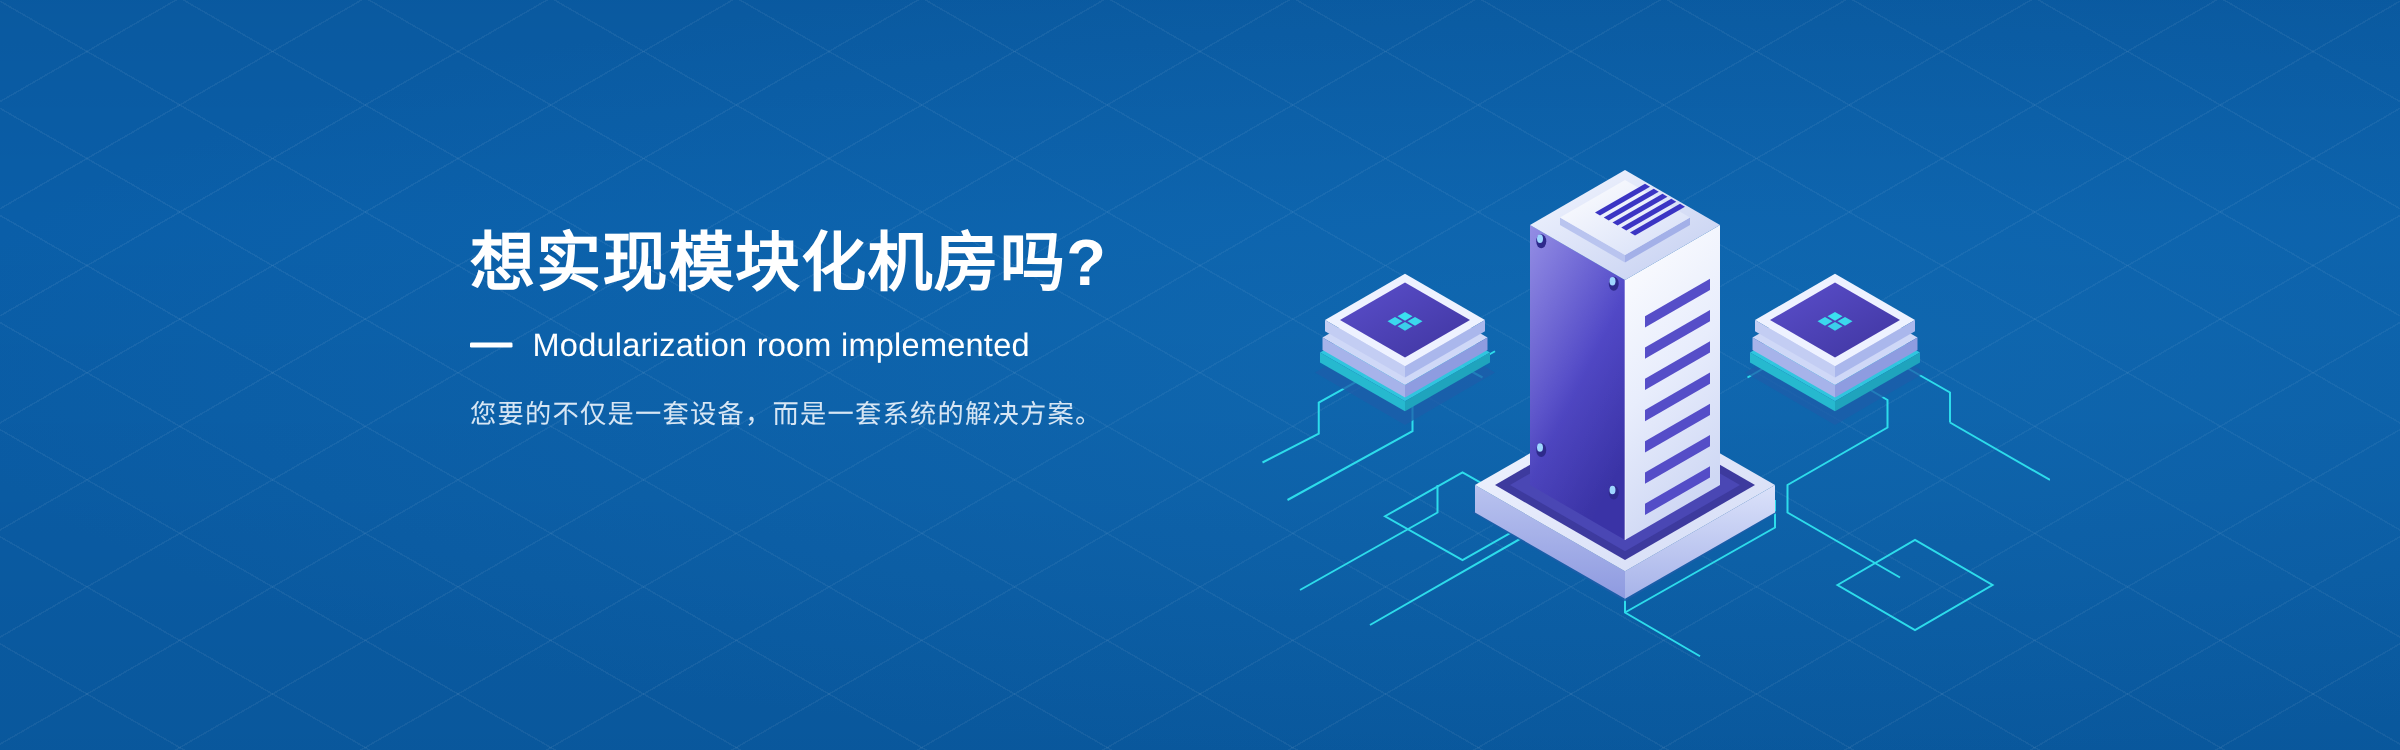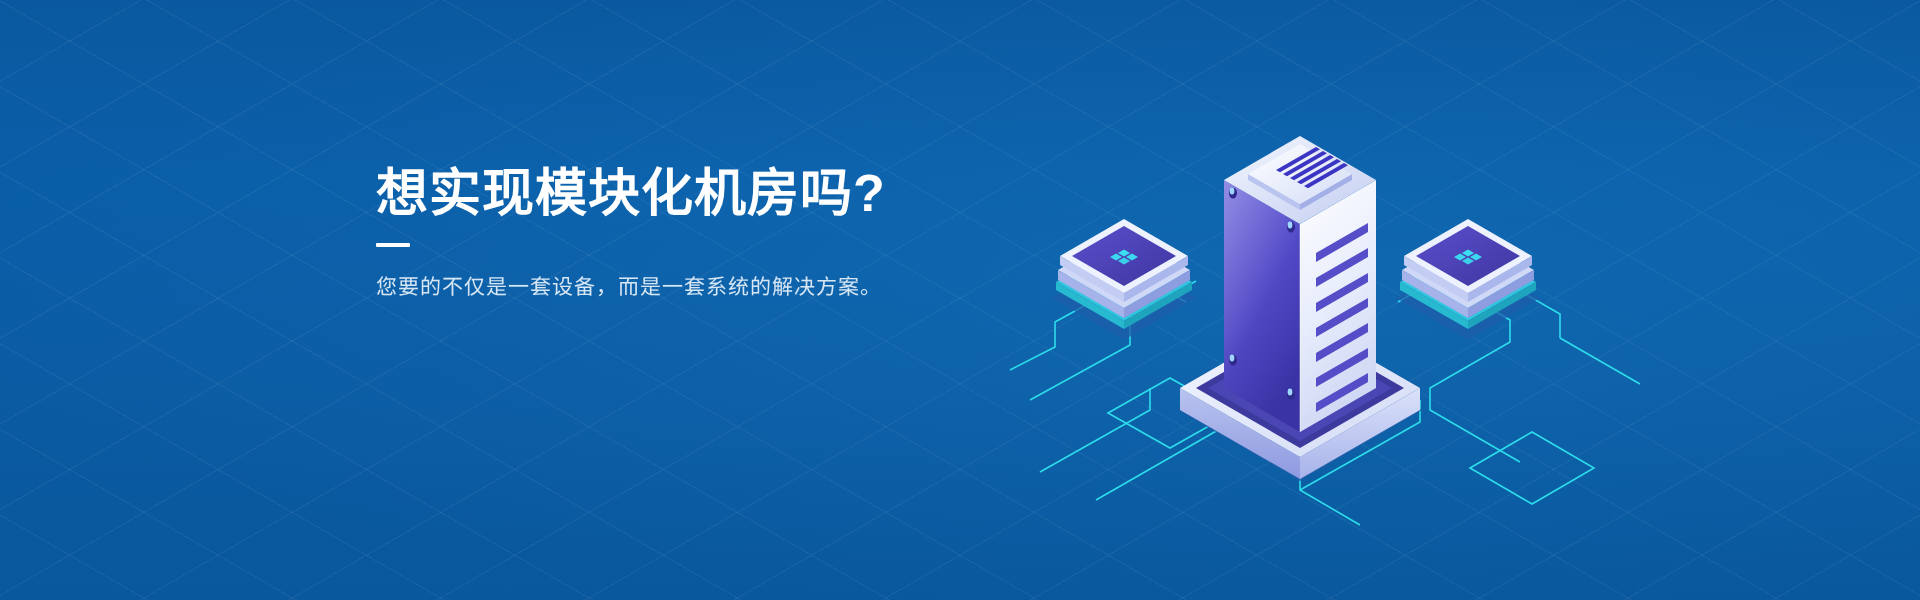--- a/index.html
+++ b/index.html
@@ -44,21 +44,21 @@
     background:
       radial-gradient(120% 90% at 68% 48%, rgba(30,130,200,0.30) 0%, rgba(10,94,168,0.0) 60%),
       linear-gradient(180deg, rgba(0,0,0,0.05) 0%, rgba(0,0,0,0.00) 30%, rgba(0,0,0,0.07) 100%);
     pointer-events: none;
   }
 
   
   .copy {
     position: absolute;
     left: 376px;
-    top: 166px;
+    top: 184px;
     width: 760px;
   }
   .headline {
     margin: 0;
     font-size: 52px;
     line-height: 1.05;
     font-weight: 700;
     color: #ffffff;
     letter-spacing: 1px;
     white-space: nowrap;
@@ -285,18 +285,19 @@
         <path d="M 300 154 L 300 362" stroke="#ffffff" stroke-opacity="0.35" stroke-width="1.4" fill="none"></path>
       </g>
     </svg>
   </div>
 
   <div class="copy">
     <h1 class="headline">想实现模块化机房吗?</h1>
 
     <div class="subline">
       <span class="dash"></span>
+      <span class="sub-en">Modularization room implemented</span>
     </div>
 
     <p class="desc">您要的不仅是一套设备，而是一套系统的解决方案。</p>
   </div>
 
 </div>
 
 </body></html>

